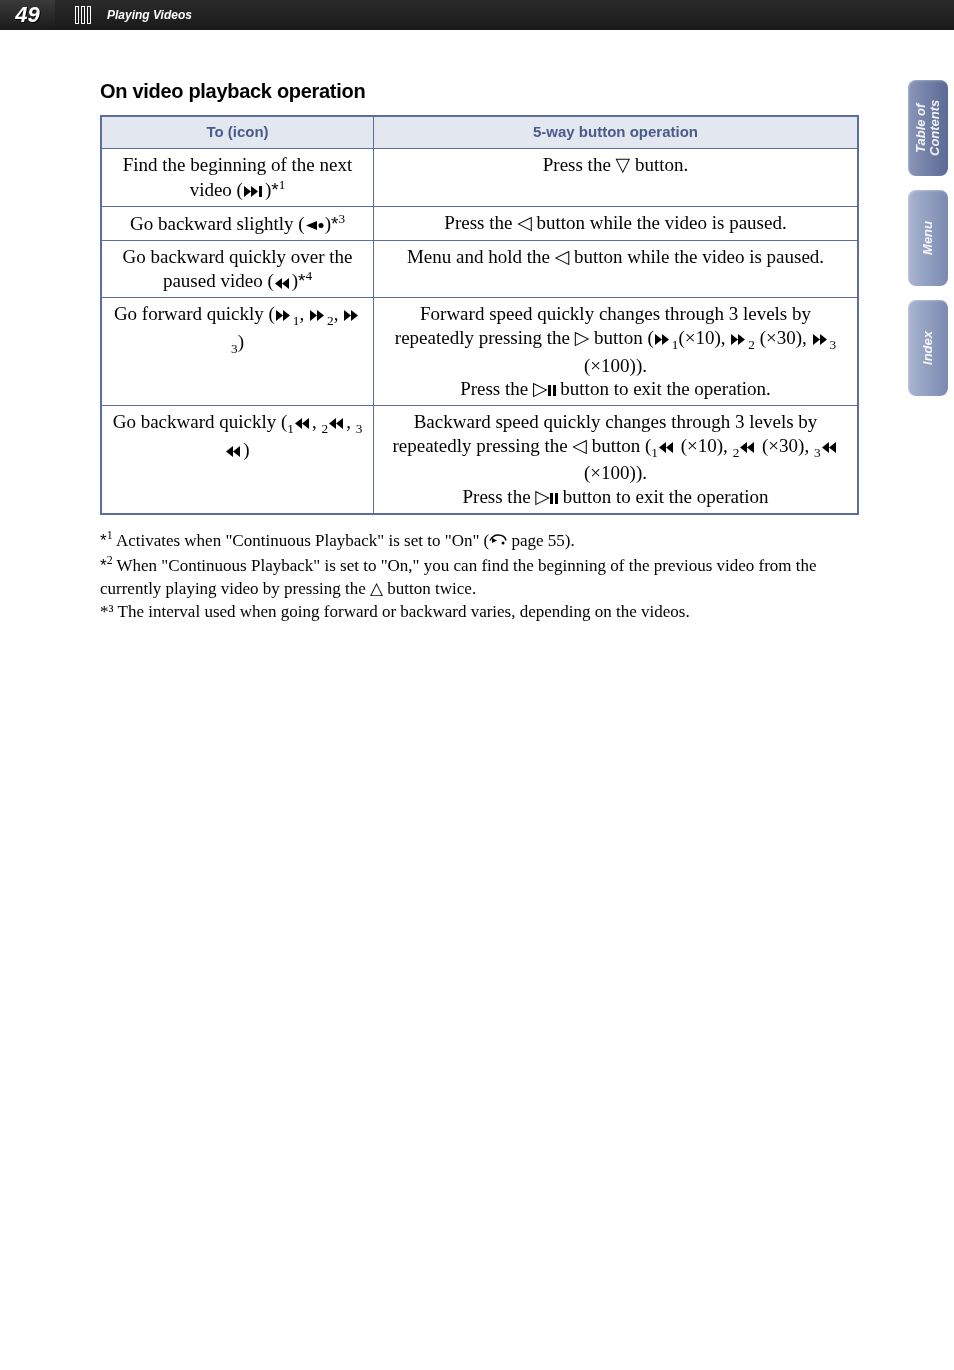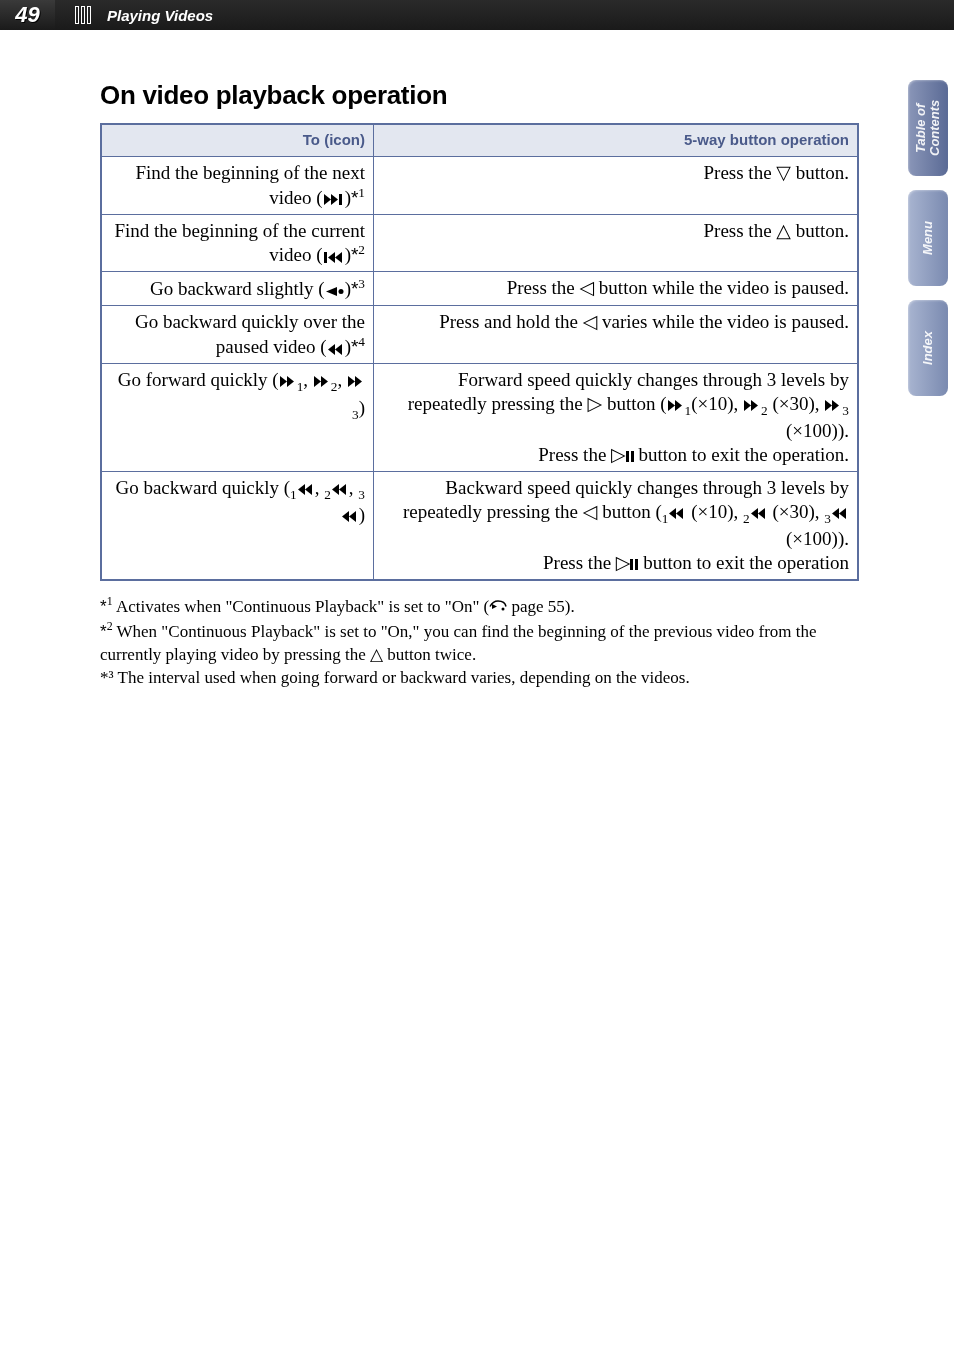--- a/index.html
+++ b/index.html
@@ -39,42 +39,42 @@
     height: 18px;
     display: flex;
     gap: 2px;
   }
   .header-icon span {
     width: 4px; height: 18px; border: 1px solid #fff;
   }
   .section-title {
     font-style: italic;
     font-weight: bold;
-    font-size: 15px;
+    font-size: 12px;
   }
   .content {
     padding: 50px 95px 0 100px;
     position: relative;
   }
   .subheading {
     font-family: Arial, sans-serif;
     font-weight: 900;
-    font-size: 26px;
+    font-size: 20px;
     margin-bottom: 12px;
     letter-spacing: -0.3px;
   }
   table {
     width: 100%;
     border-collapse: collapse;
     border: 2px solid #5b6e9e;
   }
   th, td {
     border: 1px solid #5b6e9e;
     padding: 4px 8px;
-    text-align: right;
+    text-align: center;
     vertical-align: top;
     font-size: 19px;
     line-height: 1.25;
   }
   th {
     background: #e3e7f0;
     color: #4a5a8a;
     font-family: Arial, sans-serif;
     font-weight: bold;
     font-size: 15px;
@@ -158,38 +158,31 @@
     </thead>
     <tbody>
       <tr>
         <td>Find the beginning of the next video (<svg class="icon" width="22" height="13">
               <path d="M1 1 L8 6.5 L1 12 Z M8 1 L15 6.5 L8 12 Z" fill="#000"></path>
               <rect x="16" y="1" width="3" height="11" fill="#000"></rect>
             </svg>)<span class="star">*</span><span class="sup">1</span></td>
         <td>Press the ▽ button.</td>
       </tr>
       <tr>
-        <td>Find the beginning of the current video (<svg class="icon" width="22" height="13">
-              <rect x="1" y="1" width="3" height="11" fill="#000"></rect>
-              <path d="M12 1 L5 6.5 L12 12 Z M19 1 L12 6.5 L19 12 Z" fill="#000"></path>
-            </svg>)<span class="star">*</span><span class="sup">2</span></td>
-        <td>Press the △ button.</td>
-      </tr>
-      <tr>
         <td>Go backward slightly (<svg class="icon" width="20" height="13">
               <path d="M12 2 L12 11 L1 6.5 Z" fill="#000"></path>
               <circle cx="16" cy="6.5" r="2.5" fill="#000"></circle>
             </svg>)<span class="star">*</span><span class="sup">3</span></td>
         <td>Press the ◁ button while the video is paused.</td>
       </tr>
       <tr>
         <td>Go backward quickly over the paused video (<svg class="icon" width="18" height="13">
               <path d="M8 1 L1 6.5 L8 12 Z M15 1 L8 6.5 L15 12 Z" fill="#000"></path>
             </svg>)<span class="star">*</span><span class="sup">4</span></td>
-        <td>Press and hold the ◁ varies while the video is paused.</td>
+        <td>Menu and hold the ◁ button while the video is paused.</td>
       </tr>
       <tr>
         <td>Go forward quickly (<svg class="icon" width="18" height="13">
               <path d="M1 1 L8 6.5 L1 12 Z M8 1 L15 6.5 L8 12 Z" fill="#000"></path>
             </svg><span class="sup" style="vertical-align:sub">1</span>, <svg class="icon" width="18" height="13">
               <path d="M1 1 L8 6.5 L1 12 Z M8 1 L15 6.5 L8 12 Z" fill="#000"></path>
             </svg><span class="sup" style="vertical-align:sub">2</span>, <svg class="icon" width="18" height="13">
               <path d="M1 1 L8 6.5 L1 12 Z M8 1 L15 6.5 L8 12 Z" fill="#000"></path>
             </svg><span class="sup" style="vertical-align:sub">3</span>)</td>
         <td>Forward speed quickly changes through 3 levels by repeatedly pressing the ▷ button (<svg class="icon" width="18" height="13">

